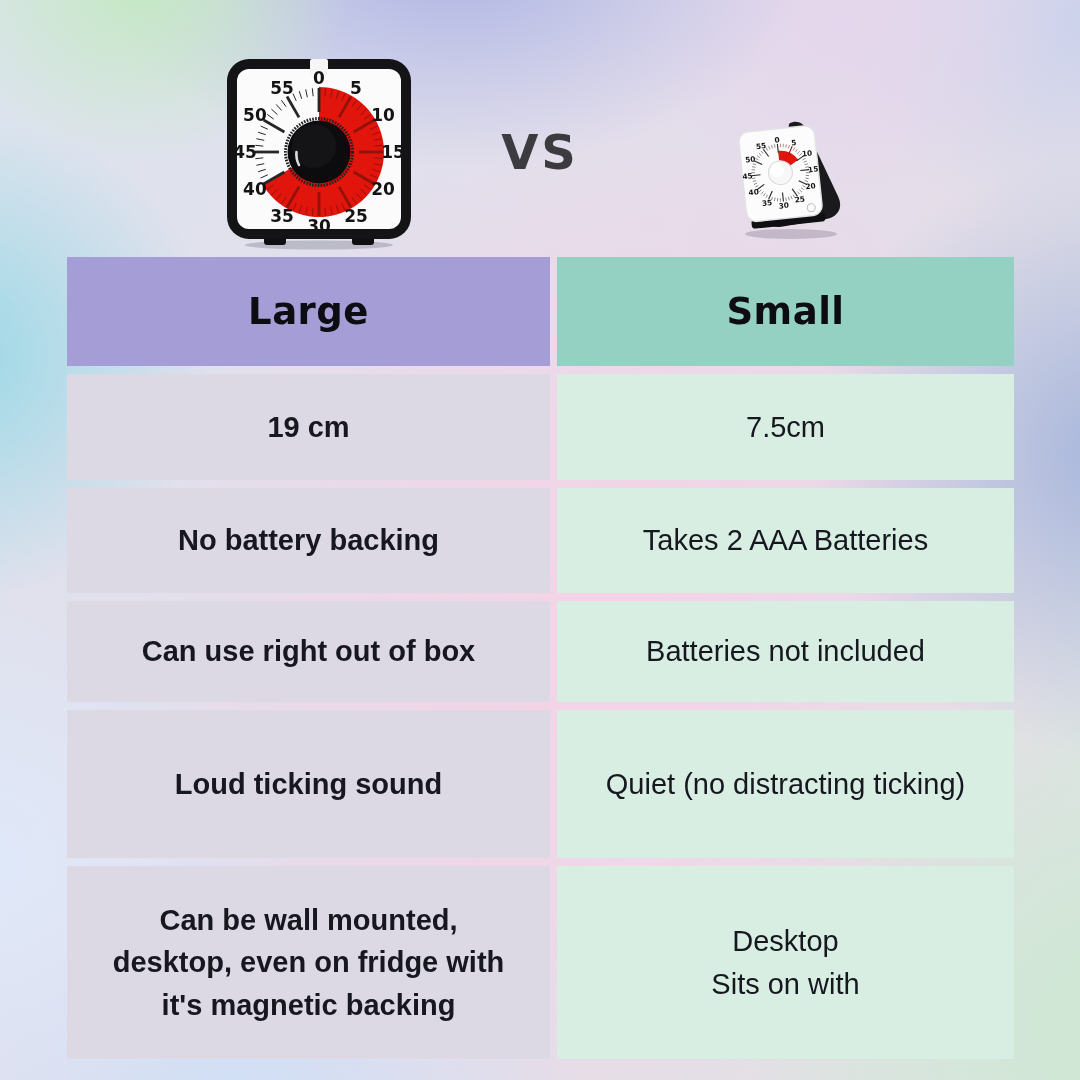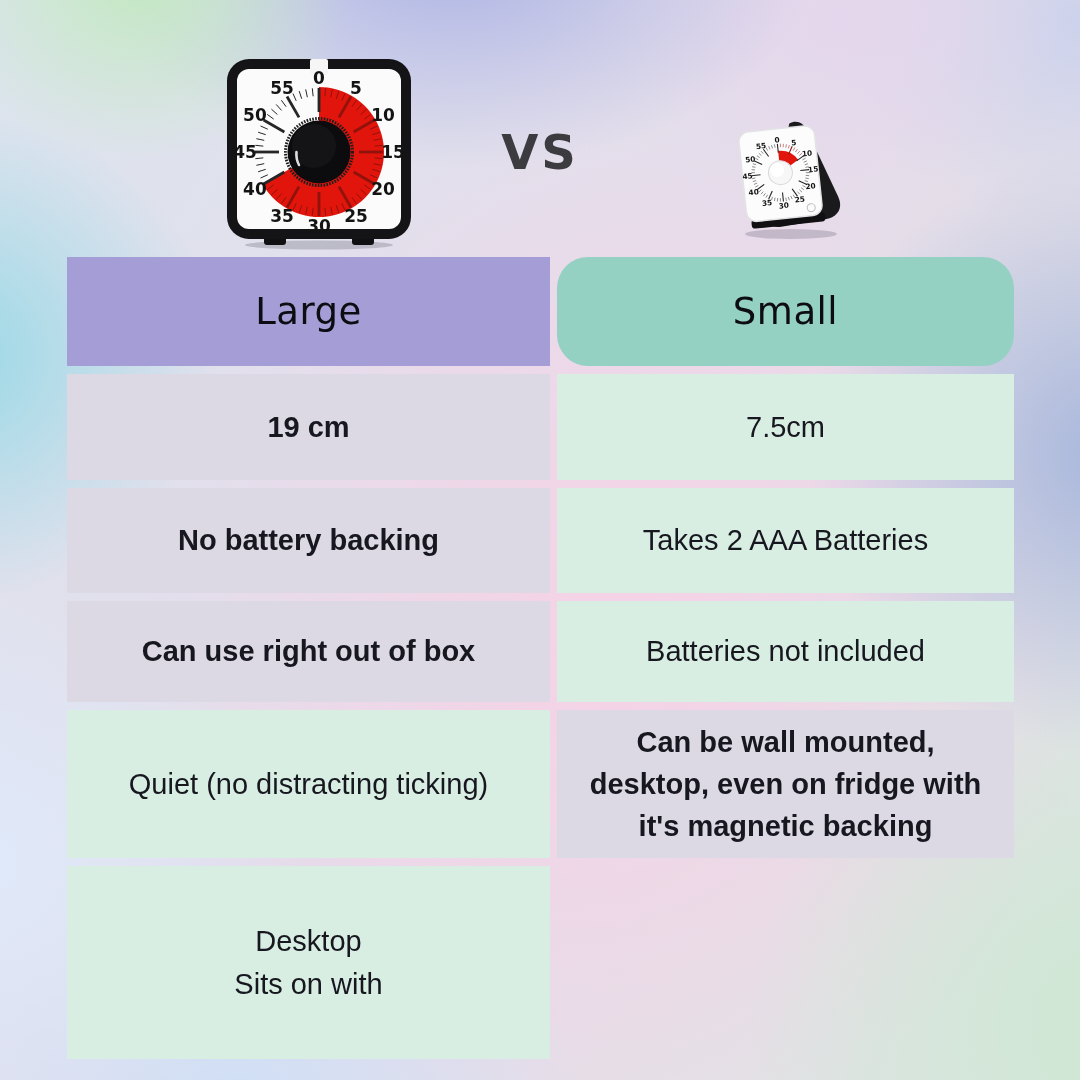--- a/index.html
+++ b/index.html
@@ -29,26 +29,26 @@
   .cmp-table{
     position:absolute;left:67px;top:257px;width:947px;
     display:grid;grid-template-columns:483px 457px;grid-template-rows:109px 106px 105px 101px 148px 193px;
     column-gap:7px;row-gap:8px;
   }
   .cell{
     display:flex;align-items:center;justify-content:center;text-align:center;
     padding:0 30px;box-sizing:border-box;color:var(--text,#17171f);
     font-size:29px;line-height:1.45;white-space:pre-line;
   }
-  .cell.hdr{font-size:37px;font-weight:normal;letter-spacing:0.5px;color:#0c0c12;
+  .cell.hdr{font-size:37px;font-weight:bold;letter-spacing:0.5px;color:#0c0c12;
     font-family:"DejaVu Sans","Liberation Sans",sans-serif;}
   .col-large{background:var(--cell-large,#dcd9e5);font-weight:bold;}
   .col-small{background:var(--cell-small,#d9eee3);}
   .hdr.col-large{background:var(--hdr-large,#a59dd5);}
-  .hdr.col-small{background:var(--hdr-small,#95d1c3);border-radius:31px;}
+  .hdr.col-small{background:var(--hdr-small,#95d1c3);}
   svg text{font-family:"DejaVu Sans","Liberation Sans",sans-serif;}
 </style>
 </head>
 <body style="--hdr-large: #a59dd5; --hdr-small: #95d1c3; --cell-large: #dcd9e5; --cell-small: #d9eee3; --text: #17171f; --vs: #3c3c40;">
 
 <div class="canvas">
 
   <svg class="timer-large" viewBox="0 0 194 196">
     <ellipse cx="97" cy="190" rx="74" ry="4.5" fill="rgba(40,40,60,0.20)"></ellipse>
     <rect x="42" y="180" width="22" height="10" rx="3" fill="#101012"></rect>
@@ -232,19 +232,20 @@
 
     <div class="cell col-large">19 cm</div>
     <div class="cell col-small">7.5cm</div>
 
     <div class="cell col-large">No battery backing</div>
     <div class="cell col-small">Takes 2 AAA Batteries</div>
 
     <div class="cell col-large">Can use right out of box</div>
     <div class="cell col-small">Batteries not included</div>
 
+    <div class="cell col-large">Loud ticking sound</div>
     <div class="cell col-small">Quiet (no distracting ticking)</div>
 
     <div class="cell col-large">Can be wall mounted, desktop, even on fridge with it's magnetic backing</div>
     <div class="cell col-small">Desktop
 Sits on with</div>
   </div>
 </div>
 
 </body></html>

